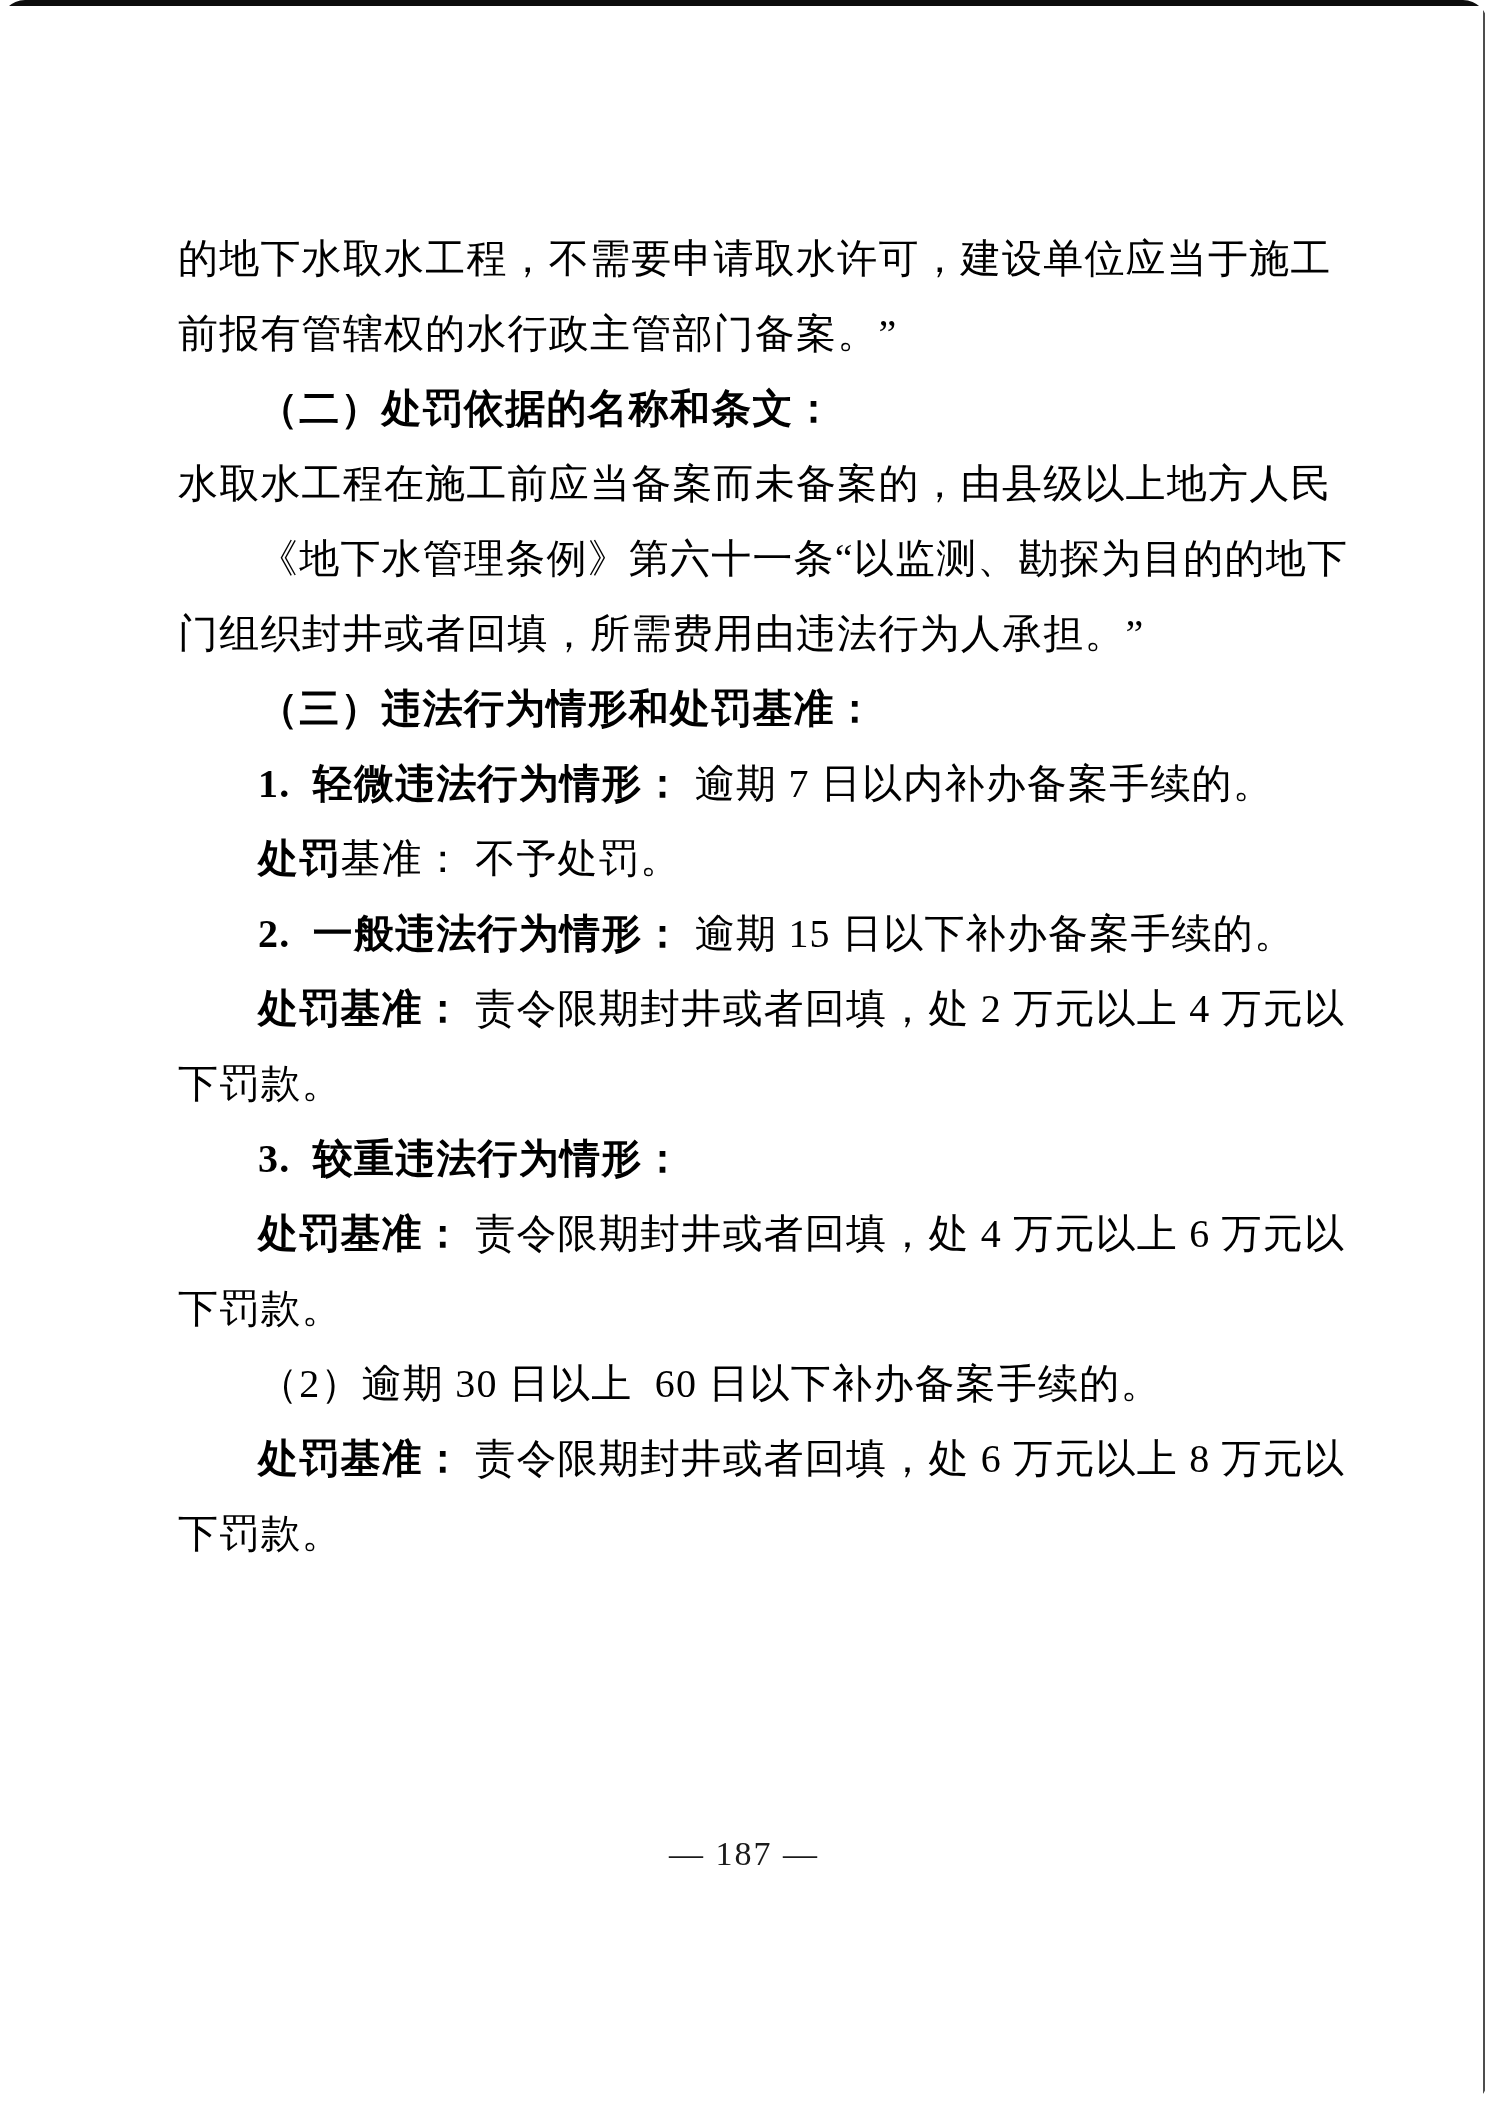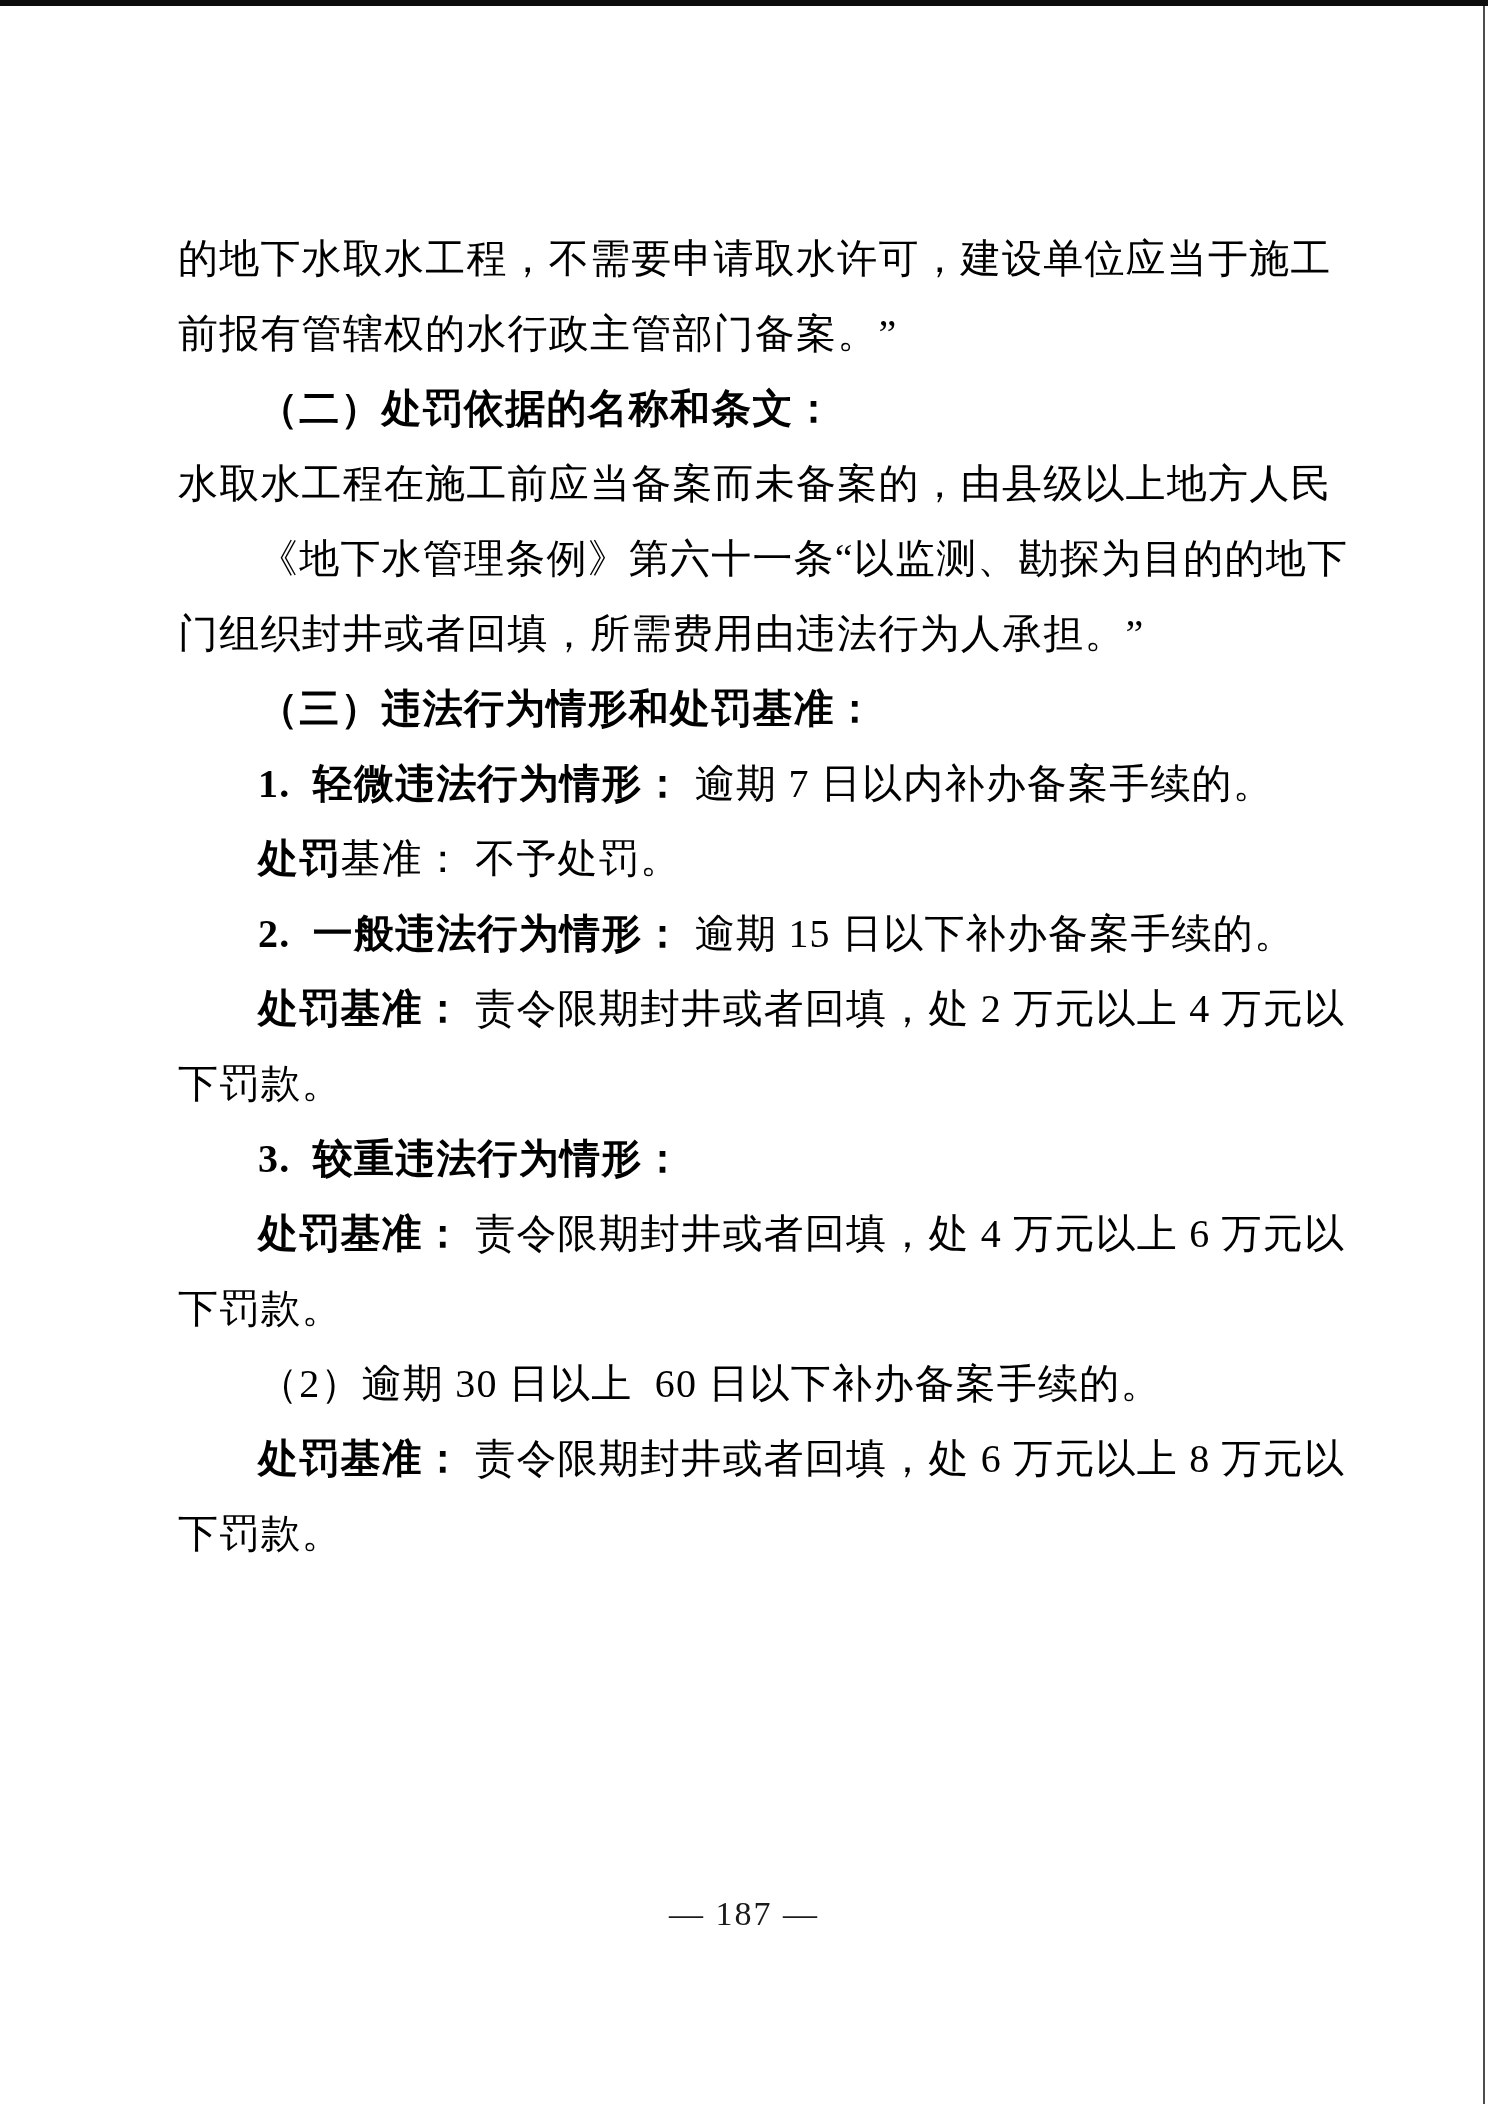--- a/index.html
+++ b/index.html
@@ -4,20 +4,21 @@
 <style>
   html, body { margin: 0; padding: 0; background: #ffffff; }
   .page {
     position: relative;
     width: 1488px;
     height: 2104px;
     background: #ffffff;
     overflow: hidden;
     font-family: "Liberation Serif", "DejaVu Serif", serif;
     color: #000000;
+    border-radius: 25px;
   }
   .edge-top {
     position: absolute;
     left: 0; top: 0;
     width: 100%; height: 6px;
     background: #0d0d0d;
   }
   .edge-right {
     position: absolute;
     top: 6px; right: 3px;
@@ -35,21 +36,21 @@
     line-height: 75px;
     font-size: 40px;
     letter-spacing: 1.2px;
     white-space: pre;
   }
   .line.indent { padding-left: 80px; }
   .seg { font-weight: 400; }
   .seg.bold { font-weight: 700; }
   .footer {
     position: absolute;
-    left: 0; top: 1886px;
+    left: 0; top: 1826px;
     width: 100%;
     height: 56px;
     line-height: 56px;
     text-align: center;
     font-size: 34px;
     letter-spacing: 2px;
     color: #1a1a1a;
   }
 </style>
 </head>

